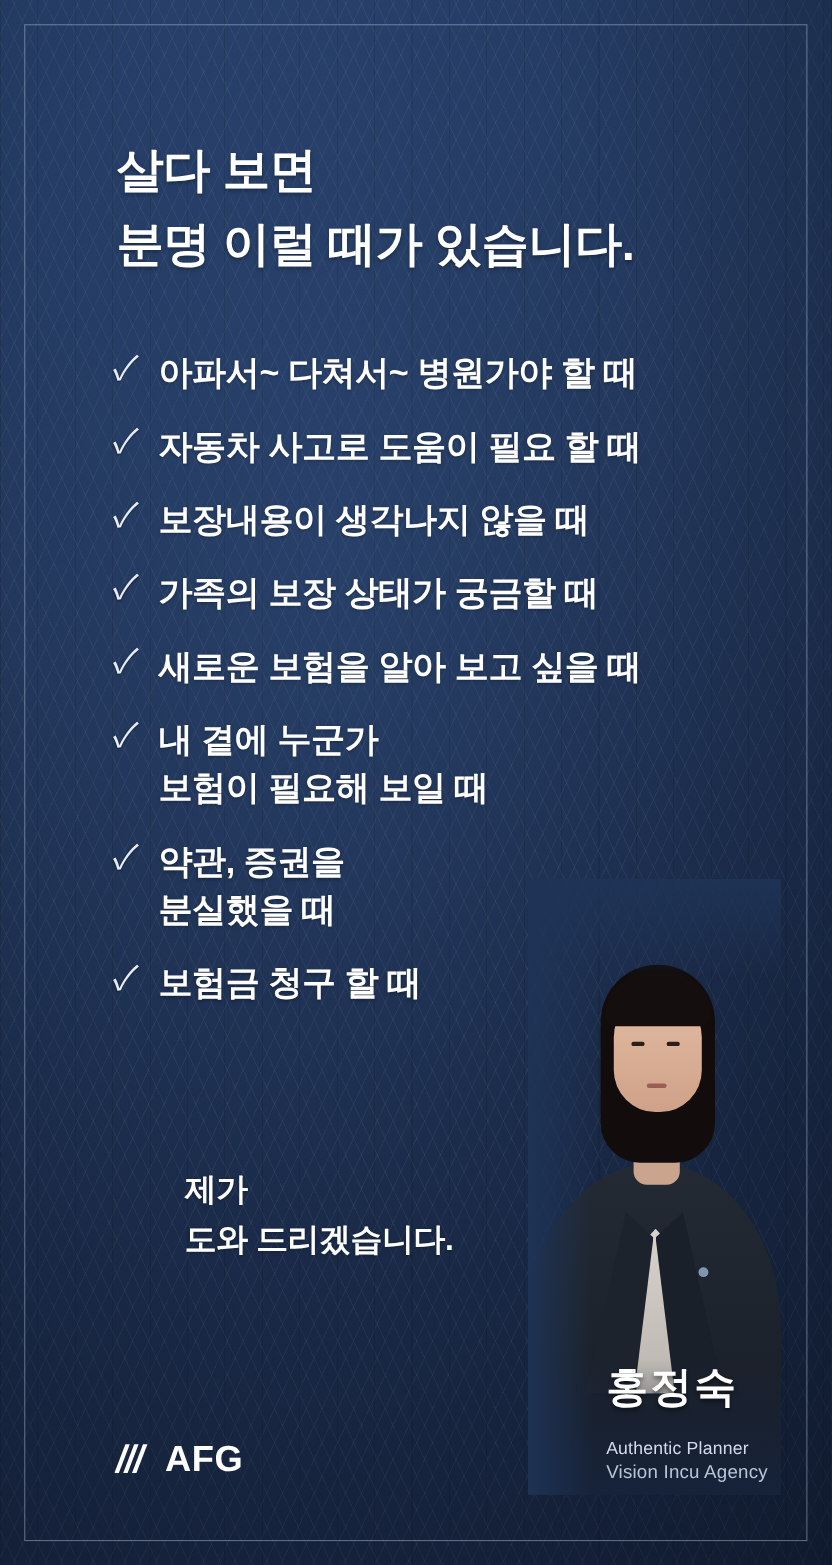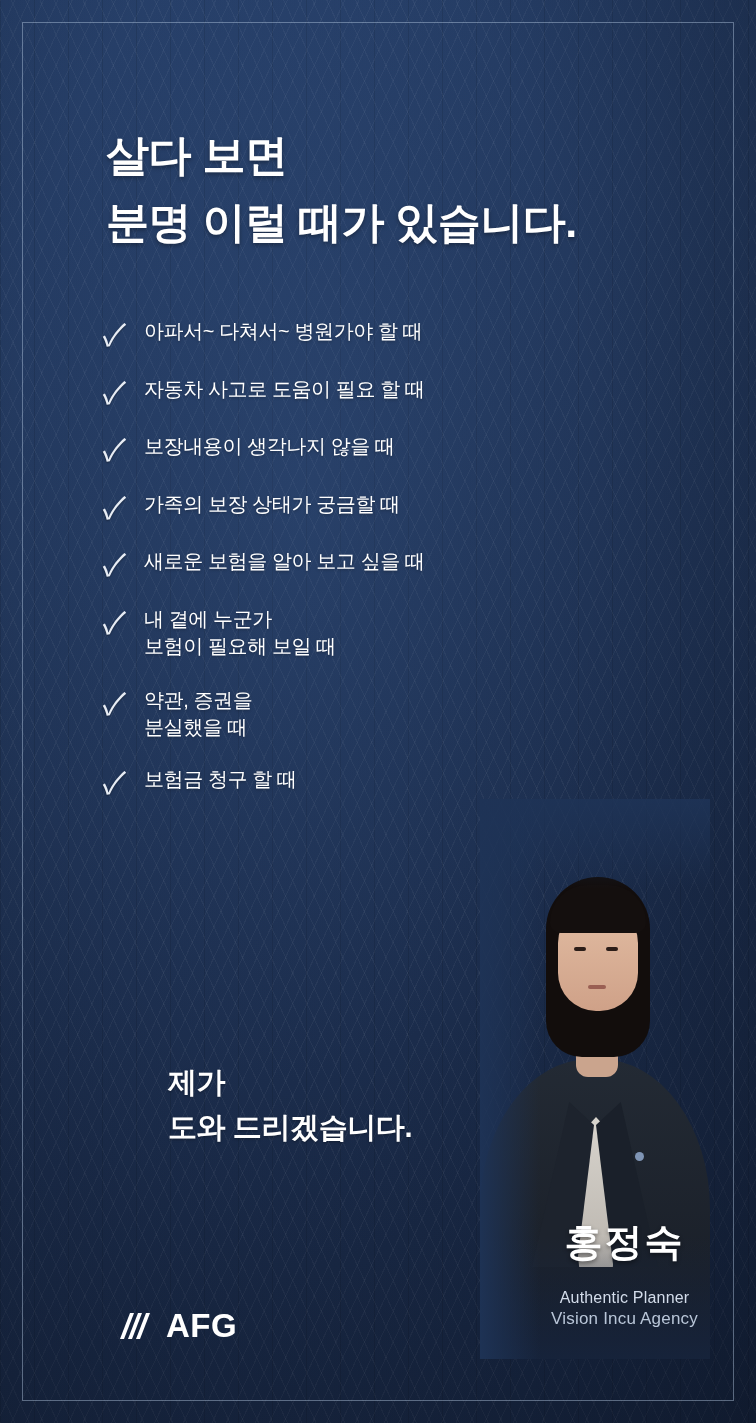--- a/index.html
+++ b/index.html
@@ -79,22 +79,22 @@
     font-size: 30px;
     line-height: 1.05;
     font-weight: 300;
     transform: skewX(-8deg) scaleX(1.05);
     text-shadow: 0 1px 2px rgba(0,0,0,0.4);
     padding-top: 2px;
   }
 
   .item-text {
     color: #ffffff;
-    font-size: 20px;
-    font-weight: normal;
+    font-size: 31px;
+    font-weight: bold;
     line-height: 1.38;
     letter-spacing: -0.4px;
     white-space: pre-line;
     text-shadow: 0 1px 3px rgba(0,0,0,0.3);
   }
 
   #closing {
     position: absolute;
     left: 168px;
     top: 1060px;
@@ -226,22 +226,22 @@
     background:
       linear-gradient(90deg, rgba(30,51,86,0.95) 0%, rgba(30,51,86,0.0) 26%),
       linear-gradient(180deg, rgba(30,51,86,0.9) 0%, rgba(30,51,86,0.0) 16%),
       linear-gradient(0deg, rgba(22,36,62,0.85) 0%, rgba(22,36,62,0.0) 22%);
     pointer-events: none;
   }
 
   #signature {
     position: absolute;
     right: 58px;
-    bottom: 94px;
-    text-align: center;
+    bottom: 74px;
+    text-align: left;
   }
   #sig-name {
     color: #ffffff;
     font-size: 38px;
     font-weight: bold;
     letter-spacing: 2px;
     line-height: 1.15;
     text-shadow: 0 2px 4px rgba(0,0,0,0.45);
   }
   #sig-role {
@@ -252,21 +252,21 @@
   }
   #sig-agency {
     color: #b9c6d8;
     font-size: 17px;
     margin-top: 2px;
     letter-spacing: 0.2px;
   }
 
   #logo {
     position: absolute;
-    left: 120px;
+    left: 104px;
     bottom: 78px;
     display: flex;
     align-items: center;
   }
   #logo-mark {
     width: 40px;
     height: 30px;
     margin-right: 6px;
   }
   #logo-text {

